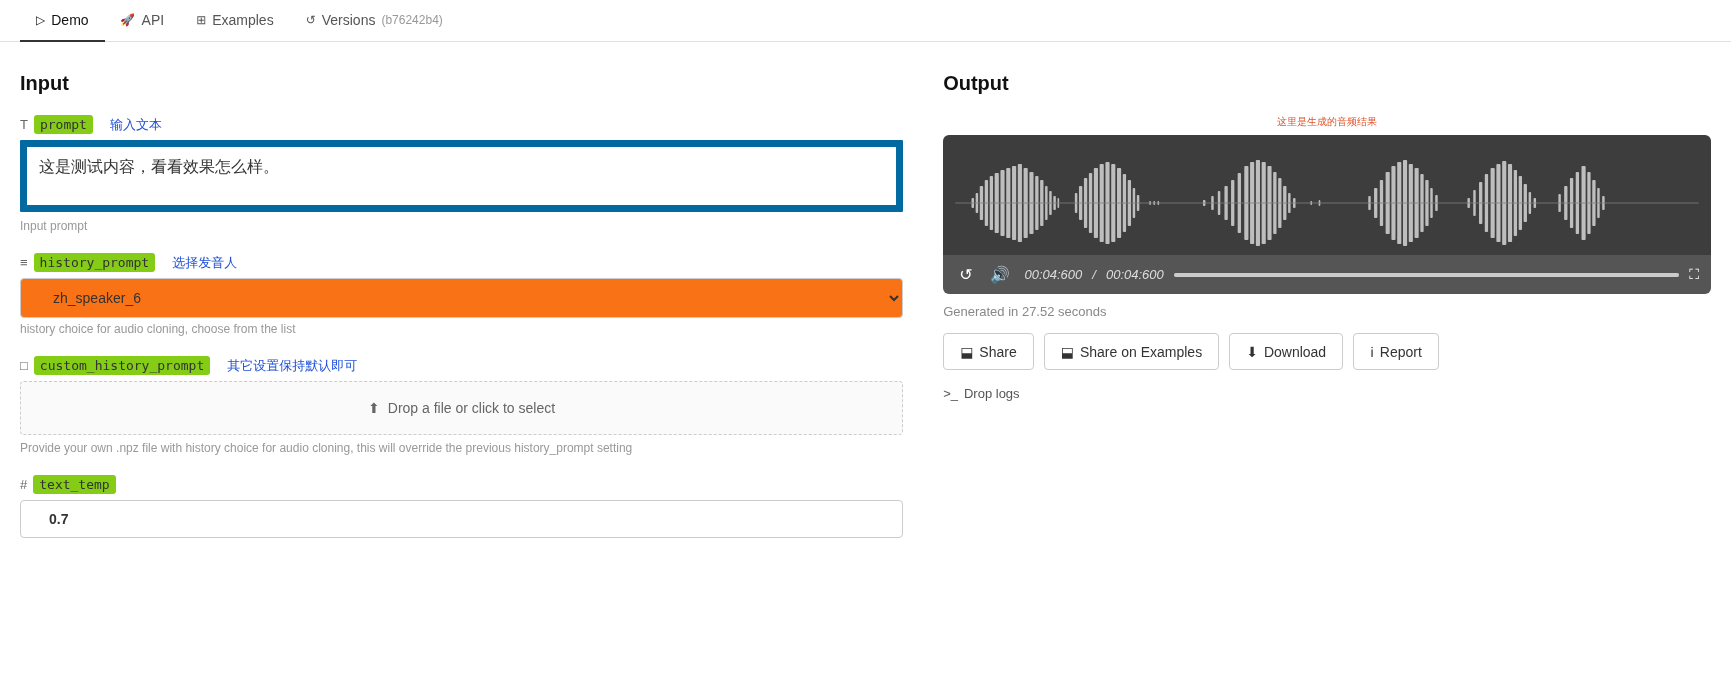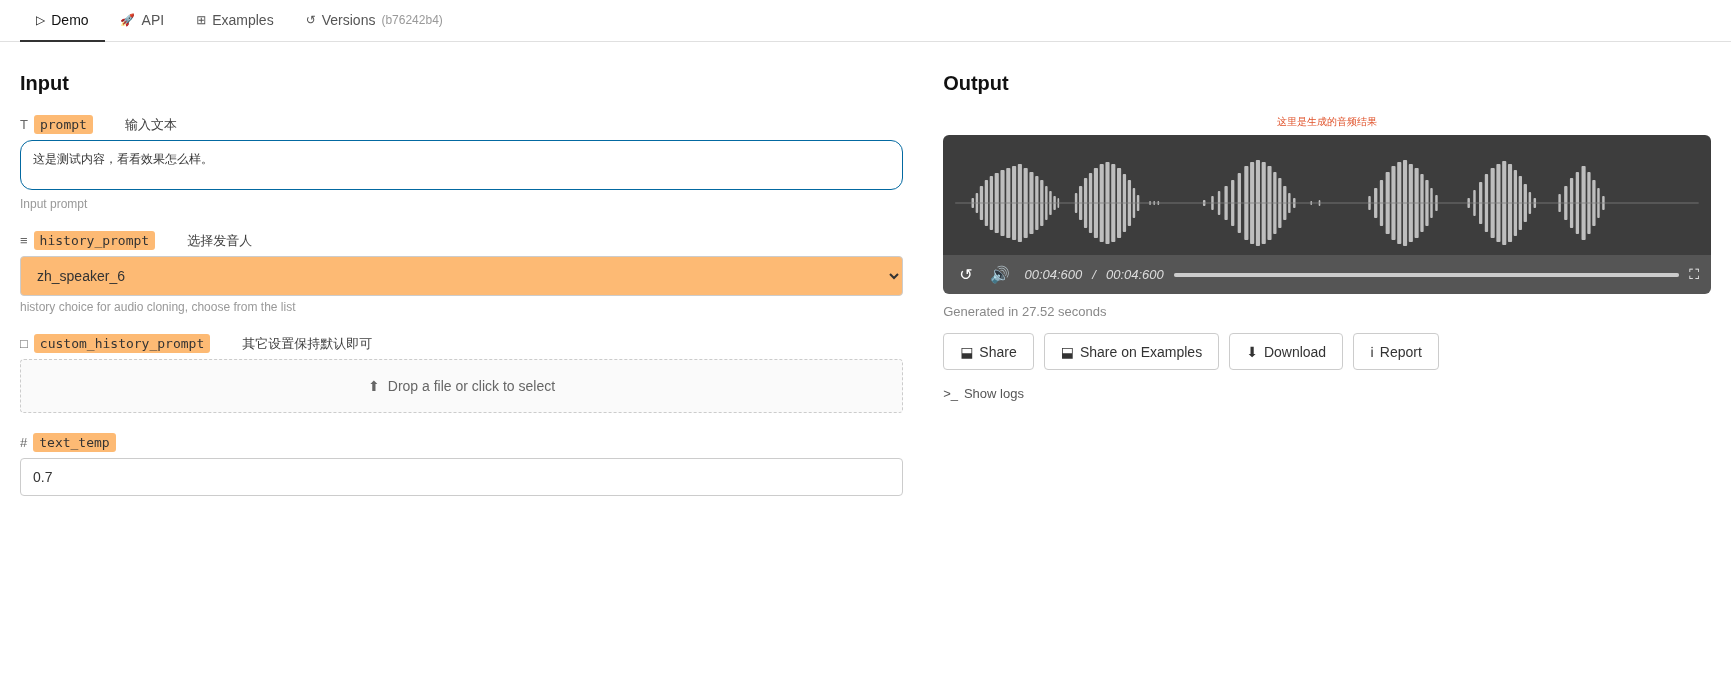--- a/index.html
+++ b/index.html
@@ -14,39 +14,39 @@
     
     .main-layout { display: flex; gap: 0; padding: 30px 20px 20px 20px; }
     .input-panel { flex: 0 0 54%; max-width: 54%; padding-right: 30px; }
     .output-panel { flex: 1; padding-left: 10px; }
 
     .section-title { font-size: 20px; font-weight: 600; margin-bottom: 20px; color: #111; }
 
     
     .field-label { display: flex; align-items: center; gap: 6px; margin-bottom: 6px; }
     .field-label .label-icon { color: #666; font-size: 13px; }
-    .field-label .label-text { font-family: monospace; background: #fdba74; padding: 2px 6px; border-radius: 3px; font-size: 13px; color: #333; }
+    .field-label .label-text { font-family: monospace; background: #84cc16; padding: 2px 6px; border-radius: 3px; font-size: 13px; color: #333; }
 
     .field-group { margin-bottom: 20px; }
 
     
-    .text-input { width: 100%; border: 1px solid #0369a1; border-radius: 12px; padding: 10px 12px; font-size: 12px; resize: none; min-height: 44px; outline: none; color: #333; }
+    .text-input { width: 100%; border: 7px solid #0369a1; border-radius: 1px; padding: 10px 12px; font-size: 16px; resize: none; min-height: 44px; outline: none; color: #333; }
     .field-hint { color: #999; font-size: 12px; margin-top: 4px; }
 
     
-    .select-input { width: 100%; border: 1px solid #ccc; border-radius: 4px; padding: 10px 12px; font-size: 14px; outline: none; color: #333; background: #fdba74; appearance: auto; }
+    .select-input { width: 100%; border: 1px solid #ccc; border-radius: 4px; padding: 10px 28px; font-size: 14px; outline: none; color: #333; background: #f97316; appearance: auto; }
 
     
     .file-drop { border: 1.5px dashed #ccc; border-radius: 4px; padding: 18px; display: flex; align-items: center; justify-content: center; gap: 8px; color: #666; cursor: pointer; background: #fafafa; }
 
     
-    .number-input { width: 100%; border: 1px solid #ccc; border-radius: 4px; padding: 10px 12px; font-size: 14px; outline: none; color: #333; }
-
-    
-    .annotation { color: #404040; font-size: 13px; margin-left: 26px; }
+    .number-input { width: 100%; border: 1px solid #ccc; border-radius: 4px; padding: 10px 28px; font-size: 14px; outline: none; color: #333; font-weight: bold; }
+
+    
+    .annotation { color: #1d4ed8; font-size: 13px; margin-left: 11px; }
 
     
     .waveform-container { background: #3d3d3d; border-radius: 6px 6px 0 0; padding: 16px 12px 0 12px; height: 120px; overflow: hidden; display: flex; align-items: center; justify-content: center; position: relative; }
     .waveform-svg { width: 100%; height: 90px; }
 
     .audio-controls { background: #555; border-radius: 0 0 6px 6px; display: flex; align-items: center; gap: 10px; padding: 8px 12px; }
     .ctrl-btn { color: #fff; font-size: 16px; cursor: pointer; background: none; border: none; padding: 2px 4px; }
     .time-display { color: #ddd; font-size: 13px; white-space: nowrap; font-style: italic; }
     .progress-bar-wrap { flex: 1; height: 4px; background: #888; border-radius: 2px; position: relative; }
     .progress-bar-fill { height: 100%; background: #ccc; border-radius: 2px; width: 100%; }
@@ -120,20 +120,21 @@
     <div class="field-group">
       <div class="field-label">
         <span class="label-icon">□</span>
         <span class="label-text">custom_history_prompt</span>
         <span class="annotation">其它设置保持默认即可</span>
       </div>
       <div class="file-drop">
         <span style="font-size:14px;">⬆</span>
         <span>Drop a file or click to select</span>
       </div>
+      <div class="field-hint" style="margin-top:6px;">Provide your own .npz file with history choice for audio cloning, this will override the previous history_prompt setting</div>
     </div>
 
     <div class="field-group">
       <div class="field-label">
         <span class="label-icon">#</span>
         <span class="label-text">text_temp</span>
       </div>
       <input type="number" class="number-input" step="0.1" min="0" max="1" value="0.7" style="">
     </div>
   </div>
@@ -276,16 +277,16 @@
         <span>Download</span>
       </button>
       <button class="action-btn">
         <span>ℹ</span>
         <span>Report</span>
       </button>
     </div>
 
     <div class="show-logs">
       <span>&gt;_</span>
-      <span>Show logs</span>
+      <span>Drop logs</span>
     </div>
   </div>
 </div>
 
 </body></html>

